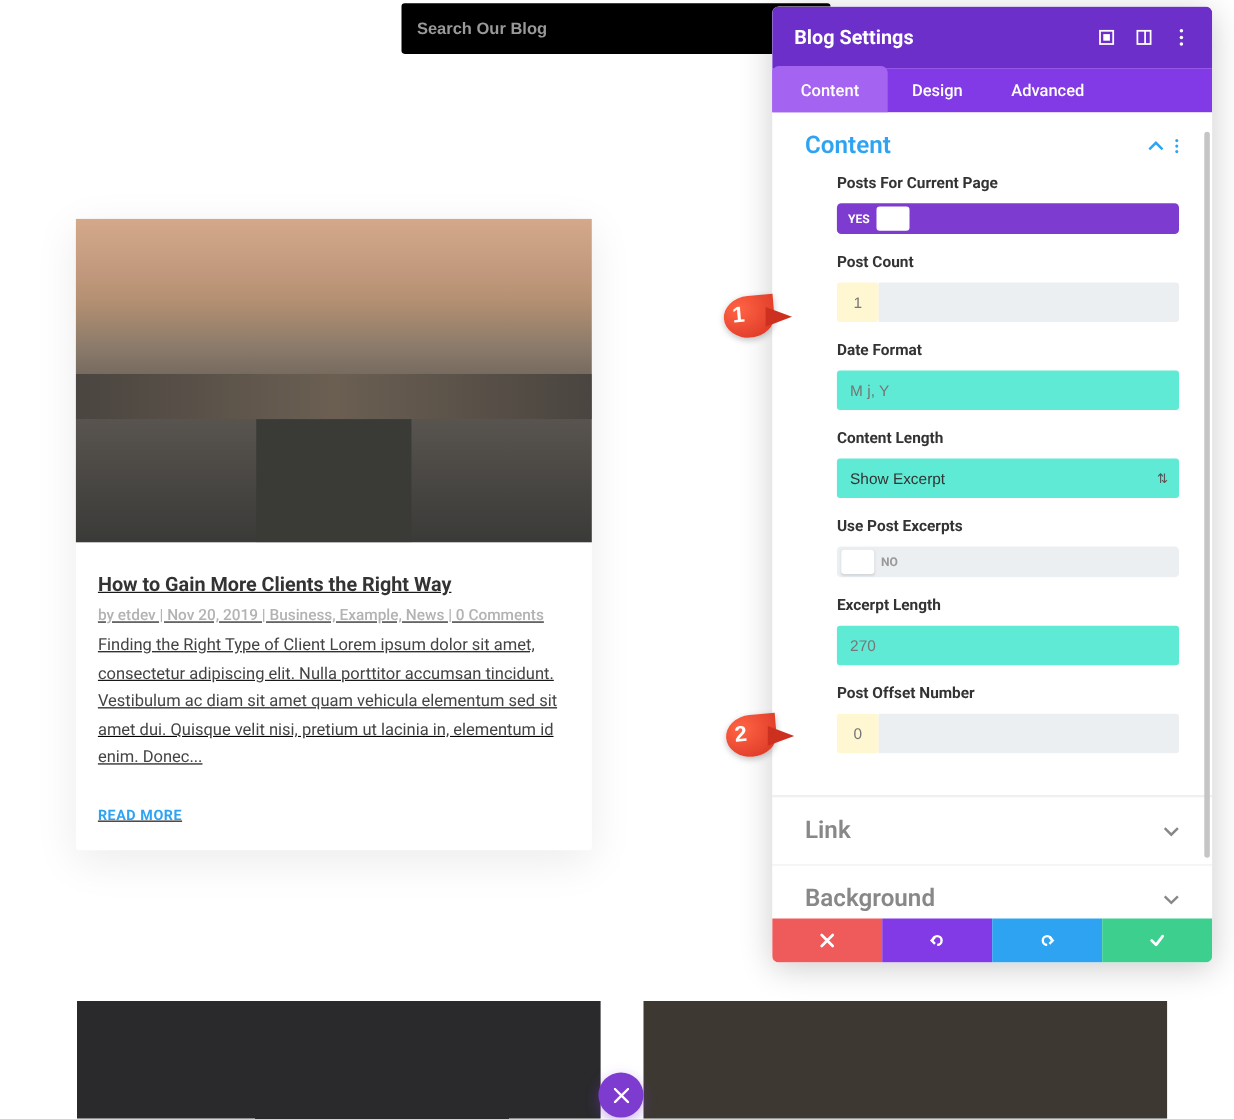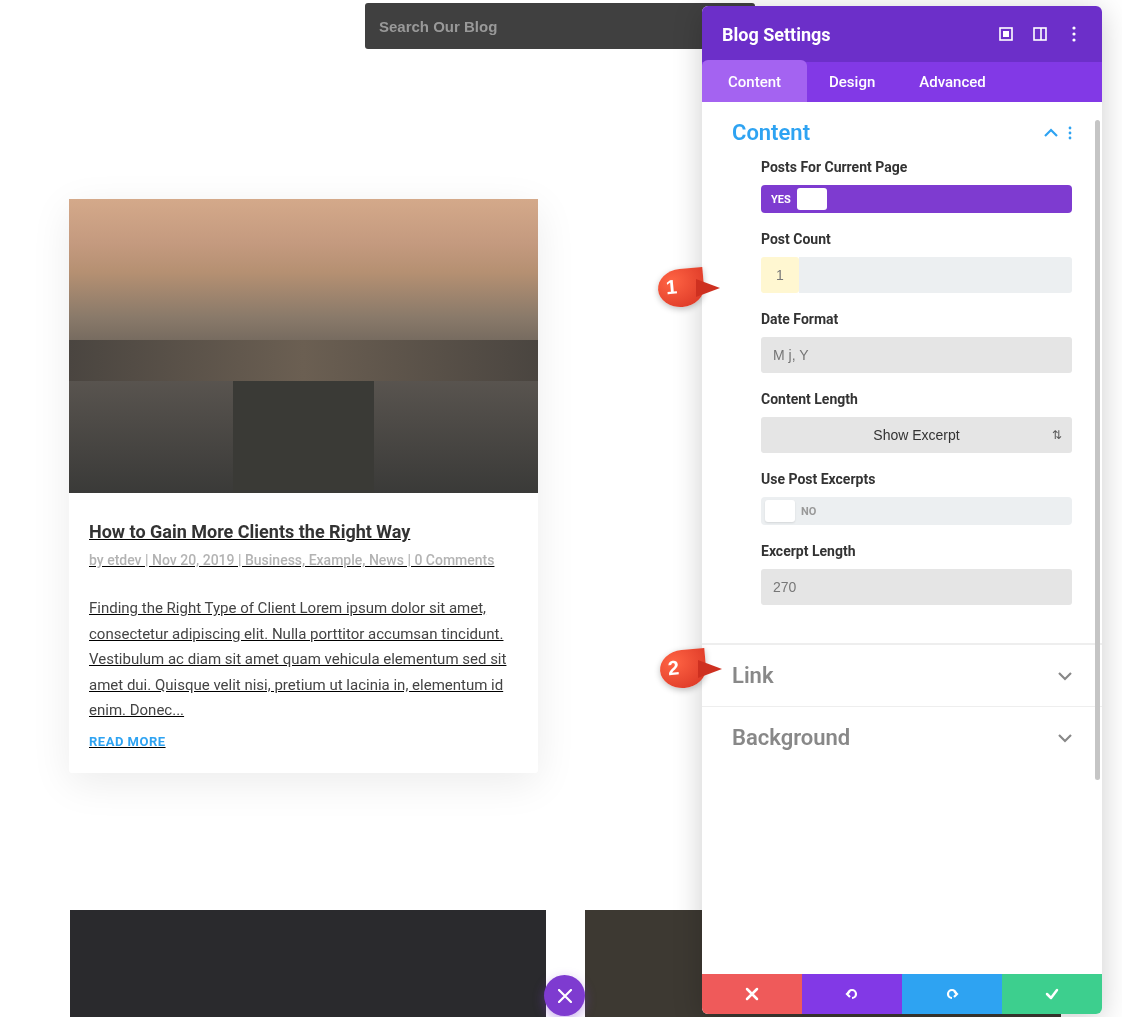--- a/index.html
+++ b/index.html
@@ -1,42 +1,42 @@
 <!DOCTYPE html>
 <html><head>
 <meta charset="utf-8">
 <style>
 * { margin: 0; padding: 0; box-sizing: border-box; }
 body { font-family: -apple-system, BlinkMacSystemFont, "Segoe UI", Roboto, "Helvetica Neue", Arial, sans-serif; background: #fff; width: 1122px; height: 1017px; position: relative; overflow: hidden; }
 
 
 .main-content { position: absolute; left: 0; top: 0; width: 1100px; height: 1017px; }
 
-.search-bar { position: absolute; left: 365px; top: 3px; width: 390px; height: 46px; background: #404040; border-radius: 3px; display: flex; align-items: center; padding: 0 14px; justify-content: center; }
+.search-bar { position: absolute; left: 365px; top: 3px; width: 390px; height: 46px; background: #000000; border-radius: 3px; display: flex; align-items: center; padding: 0 14px; justify-content: center; }
 .search-bar input { border: none; background: transparent; width: 100%; font-size: 15px; color: #999; font-weight: 600; outline: none; }
 .search-bar input::placeholder { color: #999; font-weight: 600; }
 
 .blog-card { position: absolute; left: 69px; top: 199px; width: 469px; background: #fff; border-radius: 3px; box-shadow: 0 10px 40px rgba(0,0,0,0.08); text-decoration: underline; }
 .blog-card-img { width: 100%; height: 294px; background: linear-gradient(to bottom, #d4a98a 0%, #c49a7f 15%, #b59072 25%, #8a7a6a 40%, #5a5550 60%, #3a3a38 100%); position: relative; overflow: hidden; }
 .blog-card-img::before { content:""; position:absolute; left:35%; right:35%; top:55%; bottom:0; background:#3a3a36; }
 .blog-card-img::after { content:""; position:absolute; left:0; right:0; top:48%; height:14%; background: linear-gradient(to right, #4a4540 0%, #6b5f52 50%, #4a4540 100%); }
 .blog-card-body { padding: 28px 20px 24px; }
 .blog-card-title { font-size: 18px; font-weight: 700; color: #333; margin-bottom: 10px; }
-.blog-card-meta { font-size: 14px; color: #b3b3b3; margin-bottom: 28px; font-weight: 500; }
-.blog-card-excerpt { font-size: 15px; color: #444; line-height: 1.7; margin-bottom: 10px; }
+.blog-card-meta { font-size: 14px; color: #b3b3b3; margin-bottom: 6px; font-weight: 500; }
+.blog-card-excerpt { font-size: 15px; color: #444; line-height: 1.7; margin-bottom: 32px; }
 .blog-card-readmore { font-size: 13px; font-weight: 700; color: #2ea3f2; letter-spacing: 0.5px; }
 
 .bottom-card-1 { position: absolute; left: 70px; top: 910px; width: 476px; height: 107px; background: #2a2a2d; }
 .bottom-card-2 { position: absolute; left: 585px; top: 910px; width: 476px; height: 107px; background: #3d3932; }
 
 .close-fab { position: absolute; left: 544px; top: 975px; width: 41px; height: 41px; border-radius: 50%; background: #7e3bd0; display: flex; align-items: center; justify-content: center; color: #fff; cursor: pointer; box-shadow: 0 4px 12px rgba(126,59,208,0.4); }
 .close-fab svg { width: 14px; height: 14px; }
 
 
-.settings-panel { position: absolute; right: 20px; top: 6px; width: 400px; height: 1008px; background: #fff; border-radius: 6px; overflow: hidden; box-shadow: 0 5px 30px rgba(0,0,0,0.2); display:flex; flex-direction:column; }
+.settings-panel { position: absolute; right: 20px; top: 6px; width: 400px; height: 869px; background: #fff; border-radius: 6px; overflow: hidden; box-shadow: 0 5px 30px rgba(0,0,0,0.2); display:flex; flex-direction:column; }
 
 .panel-header { background: #6c2fc9; height: 56px; display: flex; align-items: center; justify-content: space-between; padding: 0 20px; }
 .panel-title { color: #fff; font-weight: 700; font-size: 18px; }
 .panel-header-icons { display: flex; gap: 18px; }
 .panel-header-icons span { color: #fff; cursor: pointer; display:flex; align-items:center; }
 .panel-header-icons svg { width:16px; height:16px; }
 
 .panel-tabs { background: #8239e6; height: 40px; display: flex; }
 .panel-tab { flex: none; padding: 0 26px; display: flex; align-items: center; color: #fff; font-size: 15px; font-weight: 500; cursor: pointer; }
 .panel-tab.active { background: #a463f1; border-radius: 6px 6px 0 0; margin-top:-2px; padding-top:2px; }
@@ -53,21 +53,21 @@
 .section-controls { display:flex; align-items:center; gap:10px; }
 .chevron { color: #2ea3f2; display:flex; }
 .chevron.closed { color:#888; }
 .chevron svg { width:14px; height:14px; }
 .section-menu-dots { color: #2ea3f2; display:flex; }
 .section-menu-dots svg { width:4px; height:14px; }
 
 .section-body { padding: 0 30px 20px; margin-left: 29px; }
 .field { margin-bottom: 18px; }
 .field-label { font-size: 14px; font-weight: 700; color: #333; margin-bottom: 10px; display:block; }
-.field-input { width: 100%; height: 36px; background: #e5e5e5; border: none; border-radius: 3px; padding: 0 12px; font-size: 14px; color: #777; }
+.field-input { width: 100%; height: 36px; background: #5eead4; border: none; border-radius: 3px; padding: 0 12px; font-size: 14px; color: #777; }
 .field-input.highlighted { background: #fff7d1; width:38px; text-align:center; }
 .field-select { position:relative; }
 .field-select .sel-arrow { position:absolute; right:10px; top:50%; transform:translateY(-50%); color:#555; font-size:12px; pointer-events:none; }
 
 .toggle { display:inline-flex; align-items:center; height:28px; border-radius:4px; overflow:hidden; }
 .toggle-yes { background:#7e3bd0; display:flex; align-items:center; height:28px; padding:0 4px; }
 .toggle-yes .lbl { color:#fff; font-size:11px; font-weight:700; padding:0 6px; }
 .toggle-yes .knob { width:30px; height:22px; background:#fff; border-radius:3px; }
 .toggle-no { background:#eceff1; display:flex; align-items:center; height:28px; padding:0 4px; }
 .toggle-no .knob { width:30px; height:22px; background:#fff; border-radius:3px; box-shadow:0 1px 2px rgba(0,0,0,0.1); }
@@ -193,38 +193,45 @@
       </div>
 
       <div class="field">
         <label class="field-label">Date Format</label>
         <input class="field-input" placeholder="M j, Y" style="">
       </div>
 
       <div class="field field-select">
         <label class="field-label">Content Length</label>
         <div style="position:relative;">
-          <input class="field-input" style="color: rgb(51, 51, 51); text-align: center;" readonly="" value="Show Excerpt">
+          <input class="field-input" style="color: rgb(51, 51, 51);" readonly="" value="Show Excerpt">
           <span class="sel-arrow">⇅</span>
         </div>
       </div>
 
       <div class="field">
         <label class="field-label">Use Post Excerpts</label>
         <div class="toggle toggle-no">
           <span class="knob"></span>
           <span class="lbl">NO</span>
         </div>
       </div>
 
       <div class="field">
         <label class="field-label">Excerpt Length</label>
         <input class="field-input" value="270" style="">
       </div>
 
+      <div class="field">
+        <label class="field-label">Post Offset Number</label>
+        <div style="display:flex;">
+          <input class="field-input highlighted" style="color: rgb(170, 170, 170);" placeholder="0">
+          <div style="flex:1; height:36px; background:#eceff1; border-radius:0 3px 3px 0;"></div>
+        </div>
+      </div>
     </div>
 
     <div class="divider"></div>
     <div class="divider"></div>
     <div class="closed-section">
       <div class="section-title closed">Link</div>
       <span class="chevron closed">
           <svg viewBox="0 0 14 8">
             <path d="M1 1 L7 7 L13 1" fill="none" stroke="#888" stroke-width="2.2"></path>
           </svg>

